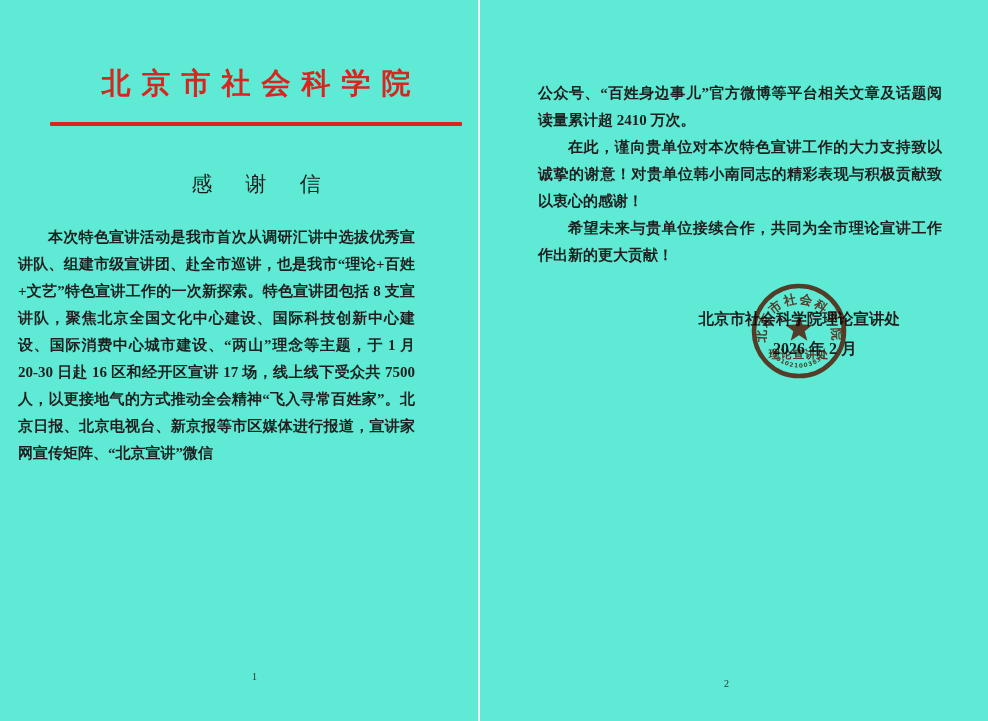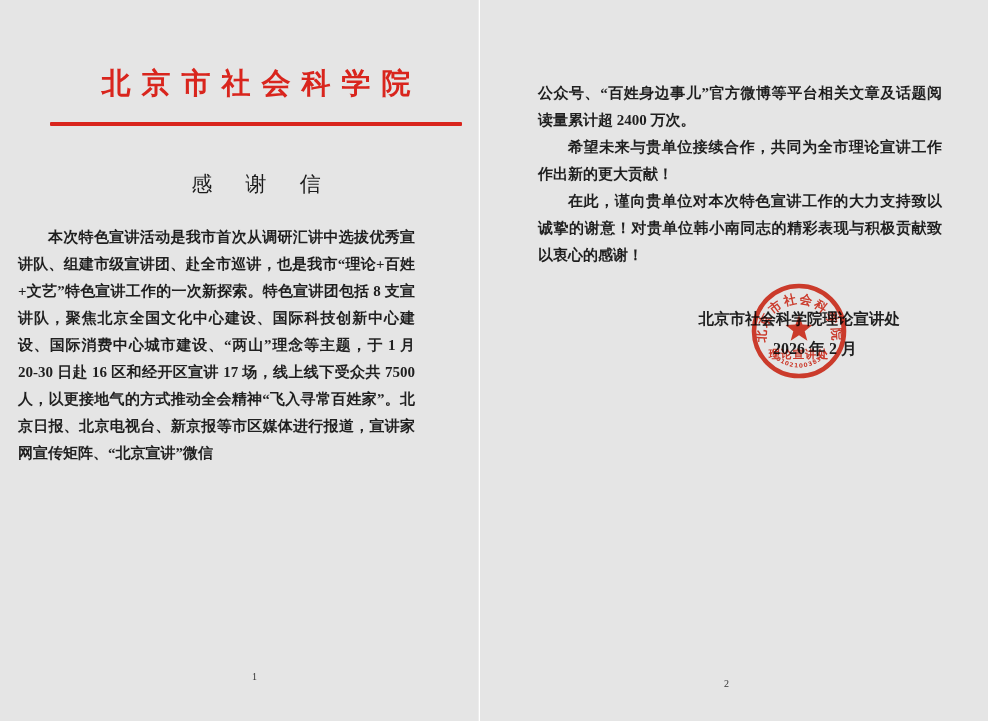--- a/index.html
+++ b/index.html
@@ -22,21 +22,21 @@
     left: 478px;
     top: 0;
     width: 1px;
     height: 721px;
     background: #ededed;
   }
   .page {
     position: absolute;
     top: 0;
     height: 721px;
-    background: #e5e5e5;
+    background: #5eead4;
   }
   .page-left  { left: 0;   width: 478px; }
   .page-right { left: 480px; width: 508px; border-bottom: 2px solid #f3f3f3; }
 
   .content-left {
     position: absolute;
     left: 50px;
     top: 0;
     width: 412px;
   }
@@ -142,23 +142,23 @@
       <div class="letter-title">感  谢  信</div>
     </div>
     <div class="body-block">
       <p class="body-par indent">本次特色宣讲活动是我市首次从调研汇讲中选拔优秀宣讲队、组建市级宣讲团、赴全市巡讲，也是我市“理论+百姓+文艺”特色宣讲工作的一次新探索。特色宣讲团包括 8 支宣讲队，聚焦北京全国文化中心建设、国际科技创新中心建设、国际消费中心城市建设、“两山”理念等主题，于 1 月 20-30 日赴 16 区和经开区宣讲 17 场，线上线下受众共 7500 人，以更接地气的方式推动全会精神“飞入寻常百姓家”。北京日报、北京电视台、新京报等市区媒体进行报道，宣讲家网宣传矩阵、“北京宣讲”微信</p>
     </div>
     <div class="page-num page-num-1">1</div>
   </div>
 
   <div class="page page-right">
     <div class="body-block-right">
-      <p class="body-par">公众号、“百姓身边事儿”官方微博等平台相关文章及话题阅读量累计超 2400 万次。</p>
+      <p class="body-par">公众号、“百姓身边事儿”官方微博等平台相关文章及话题阅读量累计超 2410 万次。</p>
+      <p class="body-par indent">在此，谨向贵单位对本次特色宣讲工作的大力支持致以诚挚的谢意！对贵单位韩小南同志的精彩表现与积极贡献致以衷心的感谢！</p>
       <p class="body-par indent">希望未来与贵单位接续合作，共同为全市理论宣讲工作作出新的更大贡献！</p>
-      <p class="body-par indent">在此，谨向贵单位对本次特色宣讲工作的大力支持致以诚挚的谢意！对贵单位韩小南同志的精彩表现与积极贡献致以衷心的感谢！</p>
       <p class="body-par signature-line">北京市社会科学院理论宣讲处</p>
       <p class="body-par date-line">2026 年 2 月</p>
     </div>
 
     <svg class="seal" viewBox="0 0 120 120" xmlns="http://www.w3.org/2000/svg">
       <circle cx="60" cy="60" r="54" fill="none" stroke="#e0301e" stroke-width="5.5"></circle>
       <polygon transform="translate(60,58)" points="0,-17 4.23,-5.82 16.17,-5.25 6.85,2.22 10,13.75 0,7.2 -10,13.75 -6.85,2.22 -16.17,-5.25 -4.23,-5.82" fill="#e0301e"></polygon>
       <defs>
         <path id="sealTopArc" d="M 19.6 67.1 A 40.4 40.4 0 1 1 100.4 67.1" fill="none"></path>
         <path id="sealBottomArc" d="M 24 85.2 A 44 44 0 0 0 96 85.2" fill="none"></path>

